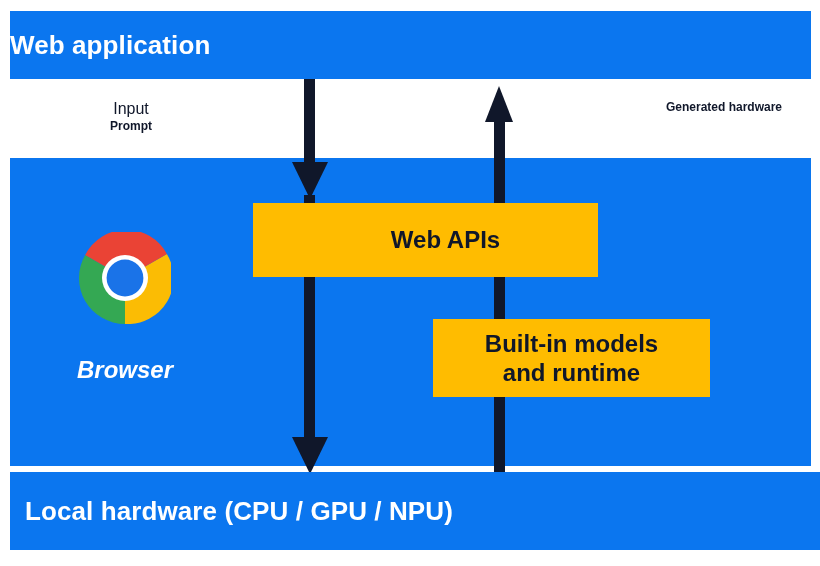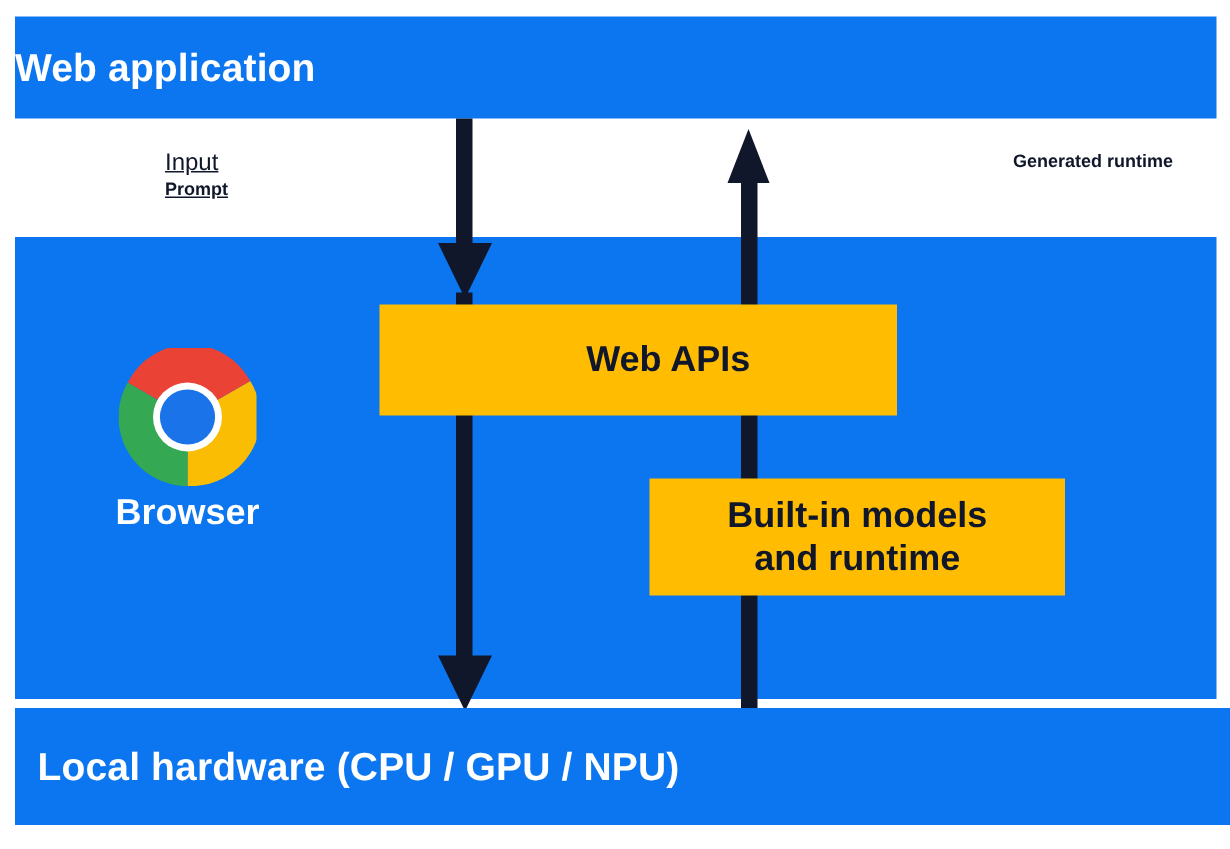--- a/index.html
+++ b/index.html
@@ -114,21 +114,21 @@
     width: 277px;
     height: 78px;
   }
 
   
   .io-note {
     position: absolute;
     color: #10172a;
     line-height: 1.18;
   }
-  #io-input  { left: 110px; top: 100px; text-align: left; text-decoration: underline; }
+  #io-input  { left: 110px; top: 100px; text-align: center; }
   #io-output { right: 38px; top: 100px; text-align: right; }
   .io-kind {
     font-size: 16px;
     font-weight: normal;
     display: block;
   }
   .io-value {
     font-size: 12px;
     font-weight: bold;
     display: block;
@@ -142,41 +142,42 @@
     width: 158px;
     text-align: center;
   }
   #chrome-logo {
     width: 92px;
     height: 92px;
     margin: 0 auto;
     display: block;
   }
   #browser-label {
-    margin-top: 4px;
+    margin-top: 32px;
     color: #ffffff;
     font-size: 24px;
     font-weight: bold;
+    font-style: italic;
   }
 </style>
 </head>
 <body>
 
 <div id="stage">
 
   <div class="band" id="band-top">
     <span class="band-label">Web application</span>
   </div>
 
   <div class="io-note" id="io-input">
     <span class="io-kind">Input</span>
     <span class="io-value">Prompt</span>
   </div>
   <div class="io-note" id="io-output">
-    <span class="io-value">Generated runtime</span>
+    <span class="io-value">Generated hardware</span>
   </div>
 
   <div class="band" id="band-middle"></div>
 
   <div id="browser-group">
     <svg id="chrome-logo" viewBox="0 0 100 100">
 
       <path d="M50 50 L95.5 24 A50 50 0 0 1 50 100 Z" fill="#fbbc04"></path>
 
       <path d="M50 50 L50 100 A50 50 0 0 1 6.7 25 Z" fill="#34a853"></path>

